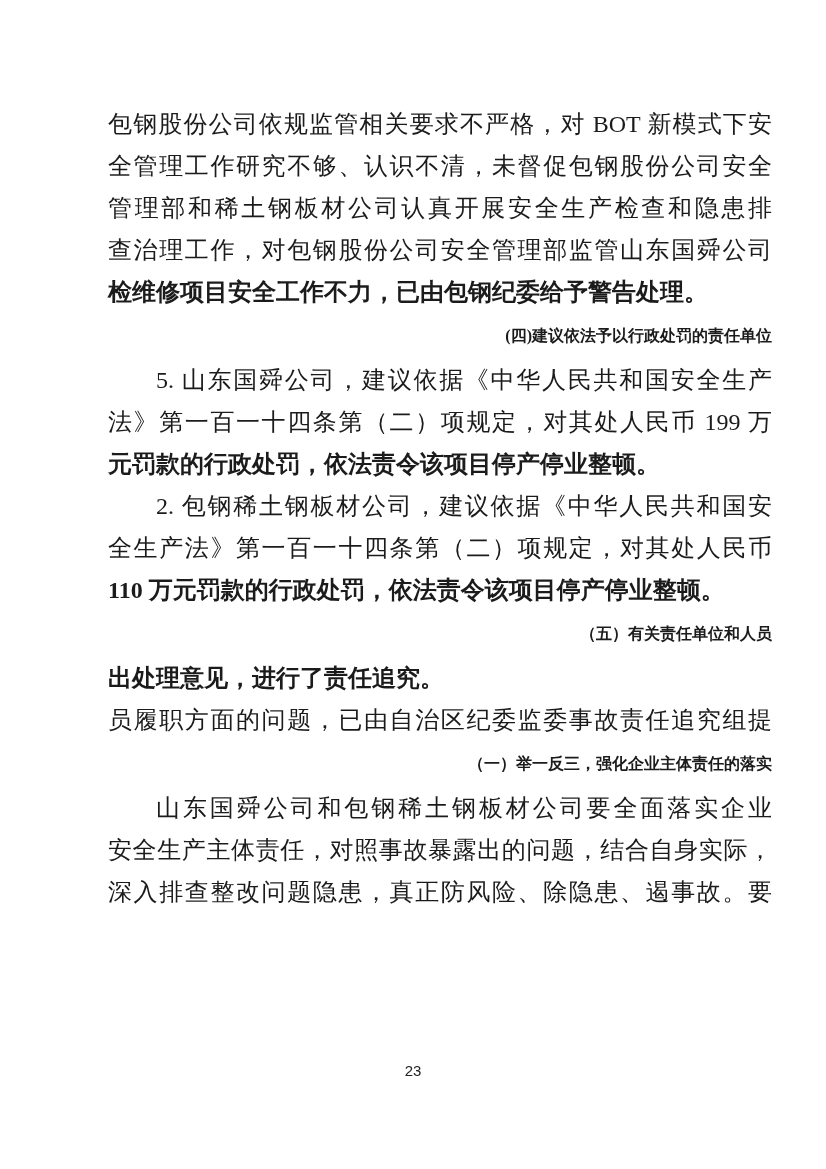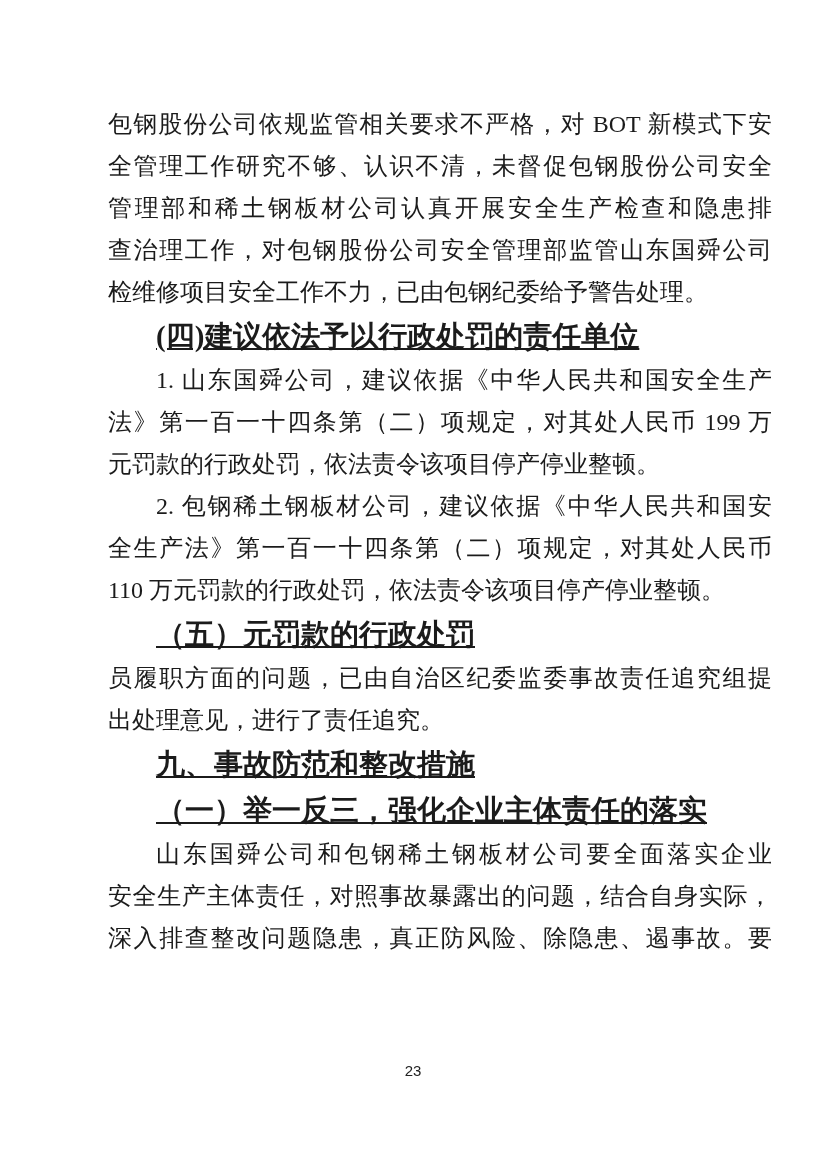--- a/index.html
+++ b/index.html
@@ -21,33 +21,33 @@
   }
   .line {
     font-size: 24px;
     line-height: 42px;
     height: 42px;
     text-align: justify;
     text-align-last: justify;
   }
   .line.lastline {
     text-align-last: left;
+    font-weight: bold;
   }
   .line.indent {
     text-indent: 48px;
   }
   .heading {
     margin: 0;
-    font-size: 29px;
+    font-size: 16px;
     font-weight: bold;
     line-height: 46px;
     height: 46px;
     text-indent: 48px;
-    text-align: left;
-    text-decoration: underline;
+    text-align: right;
   }
   .kai {
     font-family: "Liberation Serif", "DejaVu Serif", serif;
   }
   .hei {
     font-family: "Liberation Sans", "DejaVu Sans", sans-serif;
   }
   .page-footer {
     position: absolute;
     left: 0;
@@ -69,34 +69,33 @@
   <main class="body-text">
 
     <div class="line">包钢股份公司依规监管相关要求不严格，对 BOT 新模式下安</div>
     <div class="line">全管理工作研究不够、认识不清，未督促包钢股份公司安全</div>
     <div class="line">管理部和稀土钢板材公司认真开展安全生产检查和隐患排</div>
     <div class="line">查治理工作，对包钢股份公司安全管理部监管山东国舜公司</div>
     <div class="line lastline">检维修项目安全工作不力，已由包钢纪委给予警告处理。</div>
 
     <h2 class="heading kai">(四)建议依法予以行政处罚的责任单位</h2>
 
-    <div class="line indent">1. 山东国舜公司，建议依据《中华人民共和国安全生产</div>
+    <div class="line indent">5. 山东国舜公司，建议依据《中华人民共和国安全生产</div>
     <div class="line">法》第一百一十四条第（二）项规定，对其处人民币 199 万</div>
     <div class="line lastline">元罚款的行政处罚，依法责令该项目停产停业整顿。</div>
 
     <div class="line indent">2. 包钢稀土钢板材公司，建议依据《中华人民共和国安</div>
     <div class="line">全生产法》第一百一十四条第（二）项规定，对其处人民币</div>
     <div class="line lastline">110 万元罚款的行政处罚，依法责令该项目停产停业整顿。</div>
 
-    <h2 class="heading kai">（五）元罚款的行政处罚</h2>
+    <h2 class="heading kai">（五）有关责任单位和人员</h2>
 
+    <div class="line lastline">出处理意见，进行了责任追究。</div>
     <div class="line">员履职方面的问题，已由自治区纪委监委事故责任追究组提</div>
-    <div class="line lastline">出处理意见，进行了责任追究。</div>
 
-    <h2 class="heading hei">九、事故防范和整改措施</h2>
 
     <h2 class="heading kai">（一）举一反三，强化企业主体责任的落实</h2>
 
     <div class="line indent">山东国舜公司和包钢稀土钢板材公司要全面落实企业</div>
     <div class="line">安全生产主体责任，对照事故暴露出的问题，结合自身实际，</div>
     <div class="line">深入排查整改问题隐患，真正防风险、除隐患、遏事故。要</div>
 
   </main>
 
   <footer class="page-footer">

